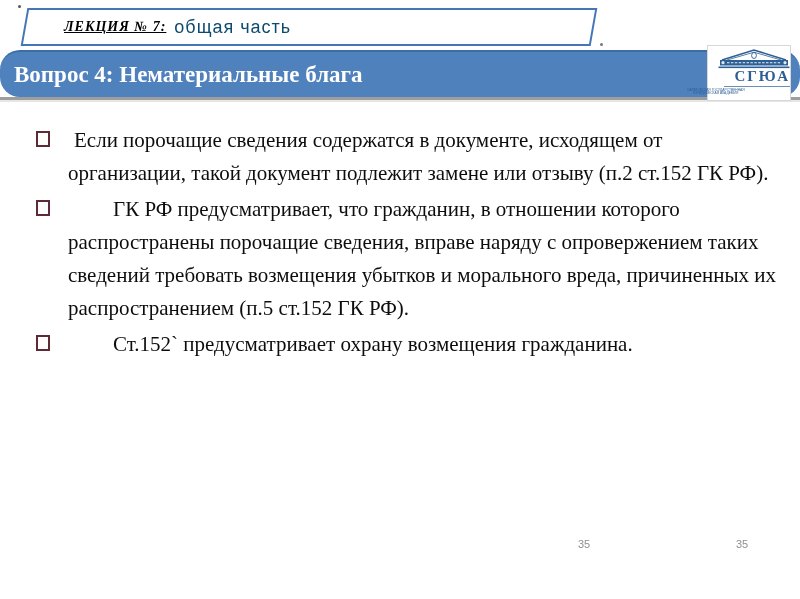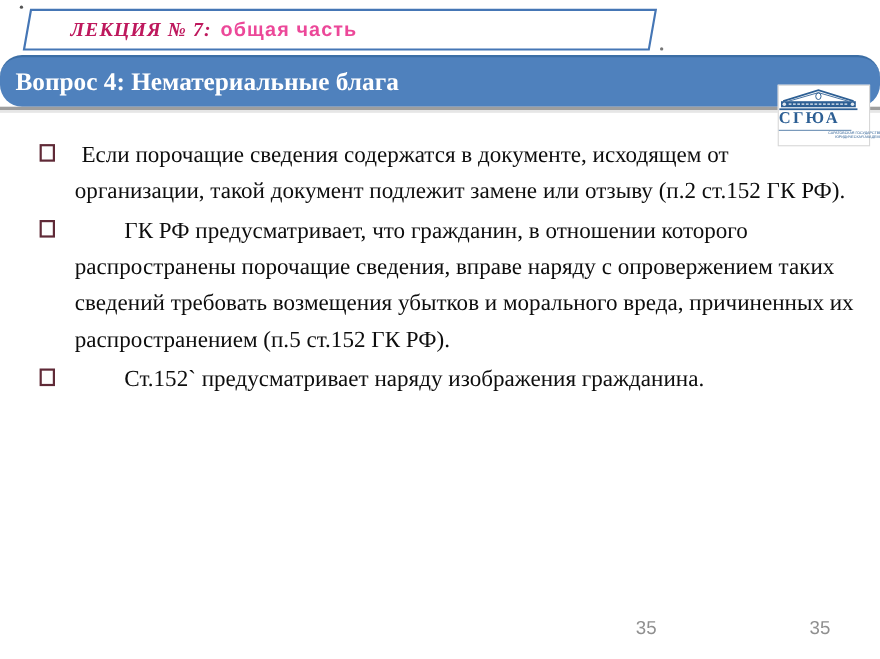--- a/index.html
+++ b/index.html
@@ -17,25 +17,25 @@
     position:absolute;left:24px;top:8px;width:566px;height:34px;
     border:2px solid var(--header_border_blue,#4576b5);
     transform:skewX(-10deg);background:#ffffff;
   }
   .header-text{
     position:absolute;left:64px;top:8px;height:38px;display:flex;align-items:center;gap:8px;
     z-index:2;white-space:nowrap;
   }
   .lec-label{
     font-family:"Liberation Serif", serif;font-style:italic;font-weight:bold;
-    font-size:18px;letter-spacing:1px;color:#be185d;
+    font-size:14px;letter-spacing:1px;color:#000000;text-decoration:underline;
   }
   .lec-sub{
-    font-family:"Liberation Sans", sans-serif;font-weight:bold;
-    font-size:18px;letter-spacing:1px;color:#ec4899;
+    font-family:"Liberation Sans", sans-serif;font-weight:normal;
+    font-size:18px;letter-spacing:1px;color:#0c4a6e;
   }
 
   
   .banner{
     position:absolute;left:0;top:50px;width:800px;height:47px;
     background:var(--banner_blue,#4f81bd);
     border-top:2px solid var(--banner_blue_dark,#3c6ea5);
     box-sizing:border-box;display:flex;align-items:center;border-radius:20px;
   }
   .banner-title{
@@ -47,21 +47,21 @@
   .separator{
     position:absolute;left:0;top:97px;width:800px;height:3px;
     background:var(--separator_gray,#9e9e9e);
     border-bottom:2px solid #e6e6e6;
   }
 
   
   .logo-card{
     position:absolute;left:707px;top:45px;width:84px;height:56px;
     background:#ffffff;border:1px solid #d7d7d7;box-sizing:border-box;
-    z-index:5;display:flex;flex-direction:column;align-items:flex-start;padding-top:3px;margin-top:32px;
+    z-index:5;display:flex;flex-direction:column;align-items:flex-end;padding-top:3px;
   }
   .logo-building{width:72px;height:20px;display:block;}
   .logo-acronym{
     font-family:"Liberation Serif", serif;font-weight:bold;color:var(--logo_blue,#2d5f94);
     font-size:15px;letter-spacing:2px;line-height:15px;margin-top:0px;
   }
   .logo-rule{width:66px;height:1px;background:var(--logo_blue,#2d5f94);margin-top:2px;opacity:.7;}
   .logo-caption{
     margin-top:1px;color:var(--logo_blue,#2d5f94);text-align:center;
     font-family:"Liberation Sans", sans-serif;font-size:6px;line-height:6px;
@@ -78,22 +78,22 @@
     border:2px solid var(--bullet_maroon,#5f2936);background:#fdfdfd;box-sizing:content-box;
   }
   .text{
     flex:1;max-width:715px;font-size:21px;line-height:33px;color:#0d0d0d;
     font-family:"Liberation Serif", serif;text-indent:45px;
   }
   .text.first{text-indent:6px;}
 
   
   .page-num{
-    position:absolute;top:561px;color:var(--page_number_gray,#8f8f8f);
-    font-family:"Liberation Sans", sans-serif;font-size:17px;
+    position:absolute;top:538px;color:var(--page_number_gray,#8f8f8f);
+    font-family:"Liberation Sans", sans-serif;font-size:11px;
   }
   .page-num.left{left:578px;}
   .page-num.right{left:736px;}
 </style>
 </head>
 <body>
 
 <div class="slide">
 
   <span class="dot dot-tl"></span>
@@ -134,20 +134,20 @@
     <li class="item">
       <span class="bullet"></span>
       <div class="text first">Если порочащие сведения содержатся в документе, исходящем от организации, такой документ подлежит замене или отзыву (п.2 ст.152 ГК РФ).</div>
     </li>
     <li class="item">
       <span class="bullet"></span>
       <div class="text">ГК РФ предусматривает, что гражданин, в отношении которого распространены порочащие сведения, вправе наряду с опровержением таких сведений требовать возмещения убытков и морального вреда, причиненных их распространением (п.5 ст.152 ГК РФ).</div>
     </li>
     <li class="item">
       <span class="bullet"></span>
-      <div class="text">Ст.152` предусматривает наряду изображения гражданина.</div>
+      <div class="text">Ст.152` предусматривает охрану возмещения гражданина.</div>
     </li>
   </ul>
 
   <span class="page-num left">35</span>
   <span class="page-num right">35</span>
 
 </div>
 
 </body></html>

